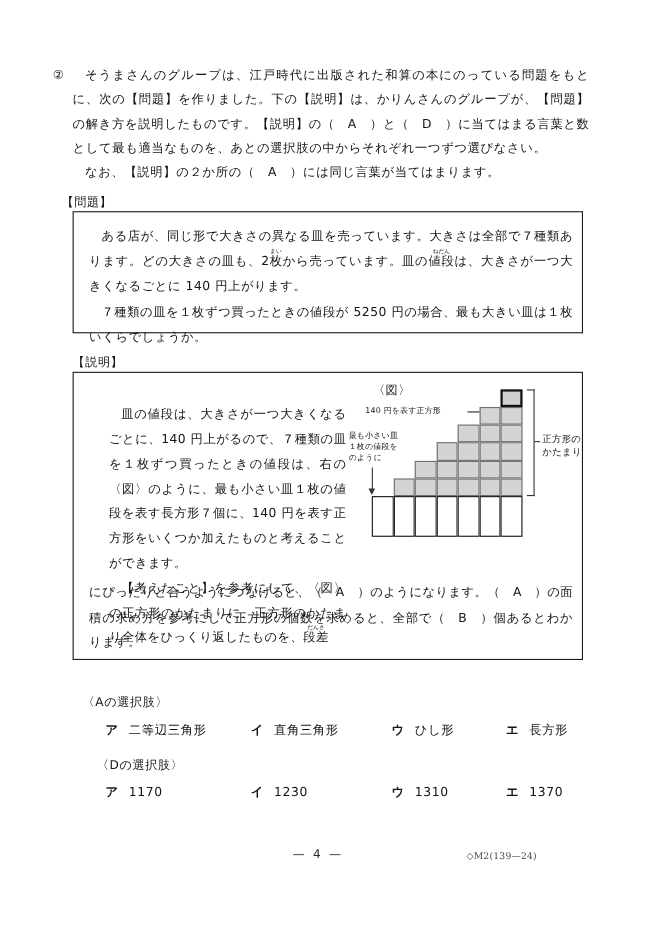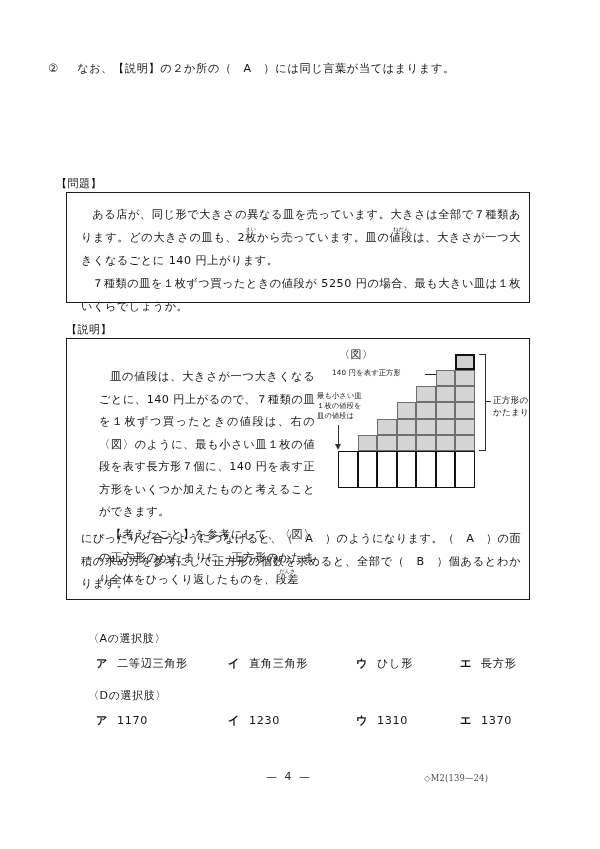--- a/index.html
+++ b/index.html
@@ -193,20 +193,21 @@
     font-family: "DejaVu Serif", "Liberation Serif", serif;
   }
 </style>
 </head>
 <body>
 
 <div class="page">
 
   <div class="intro">
     <span class="marker">②</span>
+    <p class="indent1">そうまさんのグループは、江戸時代に出版された和算の本にのっている問題をもとに、次の【問題】を作りました。下の【説明】は、かりんさんのグループが、【問題】の解き方を説明したものです。【説明】の（　A　）と（　D　）に当てはまる言葉と数として最も適当なものを、あとの選択肢の中からそれぞれ一つずつ選びなさい。</p>
     <p class="indent1">なお、【説明】の２か所の（　A　）には同じ言葉が当てはまります。</p>
   </div>
 
   <div class="sec-label" style="left:56px; top:176px;">【問題】</div>
 
   <div class="box" style="left:66px; top:192px; width:464px; height:111px;">
     <div class="qbox-text">
       <p><span>ある店が、同じ形で大きさの異なる皿を売っています。大きさは全部で７種類あります。どの大きさの皿も、2</span><ruby><span>枚</span><rt>まい</rt></ruby><span>から売っています。皿の</span><ruby><span>値段</span><rt>ねだん</rt></ruby><span>は、大きさが一つ大きくなるごとに 140 円上がります。</span></p>
       <p>７種類の皿を１枚ずつ買ったときの値段が 5250 円の場合、最も大きい皿は１枚いくらでしょうか。</p>
     </div>
@@ -230,21 +231,21 @@
     <div style="position:absolute; left:270px; top:4px; width:190px; height:160px;">
 
       <div class="fig-label" style="left:2px; top:4px;">〈図〉</div>
 
       <div class="fig-note" style="left:-5px; top:25px;">140 円を表す正方形</div>
       <div class="arrow-right-stem" style="left:88px; top:31px; width:16px;"></div>
       <div class="arrow-right-head" style="left:104px; top:27.5px;"></div>
 
       <div class="fig-note" style="left:-20px; top:48px;">最も小さい皿</div>
       <div class="fig-note" style="left:-20px; top:58px;">１枚の値段を</div>
-      <div class="fig-note" style="left:-20px; top:68px;">皿の値段は</div>
+      <div class="fig-note" style="left:-20px; top:68px;">のように</div>
       <div class="arrow-down-stem" style="left:1px; top:82px; height:20px;"></div>
       <div class="arrow-down-head" style="left:-2.4px; top:101px;"></div>
 
       <div class="sq" style="left:20.5px; top:91.8px;  width:19.5px; height:16.2px;"></div>
 
       <div class="sq" style="left:40px;   top:91.8px;  width:19.5px; height:16.2px;"></div>
       <div class="sq" style="left:40px;   top:75.6px;  width:19.5px; height:16.2px;"></div>
 
       <div class="sq" style="left:59.5px; top:91.8px;  width:19.5px; height:16.2px;"></div>
       <div class="sq" style="left:59.5px; top:75.6px;  width:19.5px; height:16.2px;"></div>
@@ -280,21 +281,21 @@
       <div class="rect" style="left:79px;   top:108px; width:19.5px; height:37px;"></div>
       <div class="rect" style="left:98.5px; top:108px; width:19.5px; height:37px;"></div>
       <div class="rect" style="left:118px;  top:108px; width:19.5px; height:37px;"></div>
     </div>
 
     <div class="exp-wide" style="top:189px;">
       <p style="text-indent:0;">にぴったりと合うようにつなげると、（　A　）のようになります。（　A　）の面積の求め方を参考にして正方形の個数を求めると、全部で（　B　）個あるとわかります。</p>
     </div>
   </div>
 
-  <div class="choice-head" style="left:88px; top:631px;">〈Aの選択肢〉</div>
+  <div class="choice-head" style="left:75px; top:631px;">〈Aの選択肢〉</div>
   <div class="choice-row" style="left:88px; top:656px;">
     <span class="choice-item" style="left:8px;"><span class="kana">ア</span><span>二等辺三角形</span></span>
     <span class="choice-item" style="left:140px;text-align:right;"><span class="kana">イ</span><span>直角三角形</span></span>
     <span class="choice-item" style="left:268px;"><span class="kana">ウ</span><span>ひし形</span></span>
     <span class="choice-item" style="left:372px;"><span class="kana">エ</span><span>長方形</span></span>
   </div>
 
   <div class="choice-head" style="left:88px; top:688px;">〈Dの選択肢〉</div>
   <div class="choice-row" style="left:88px; top:713px;">
     <span class="choice-item" style="left:8px;"><span class="kana">ア</span><span>1170</span></span>

